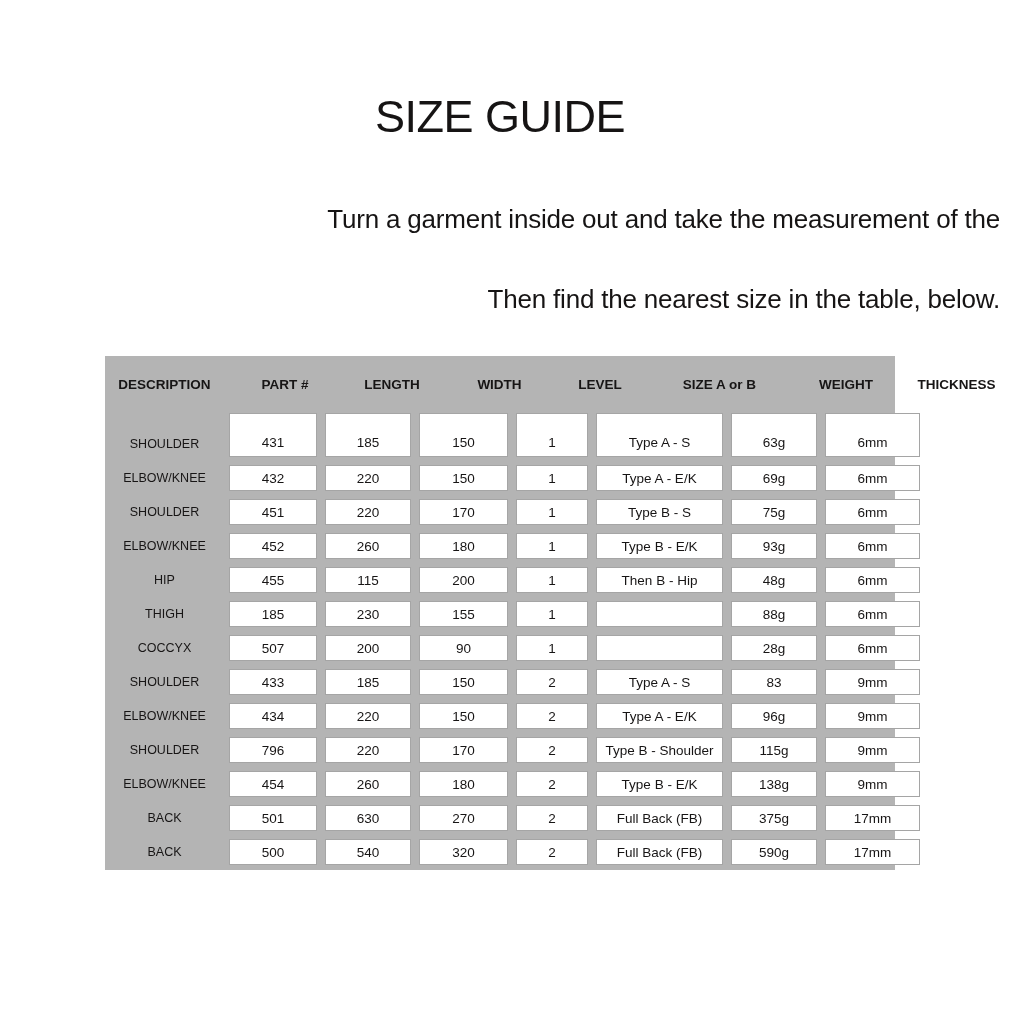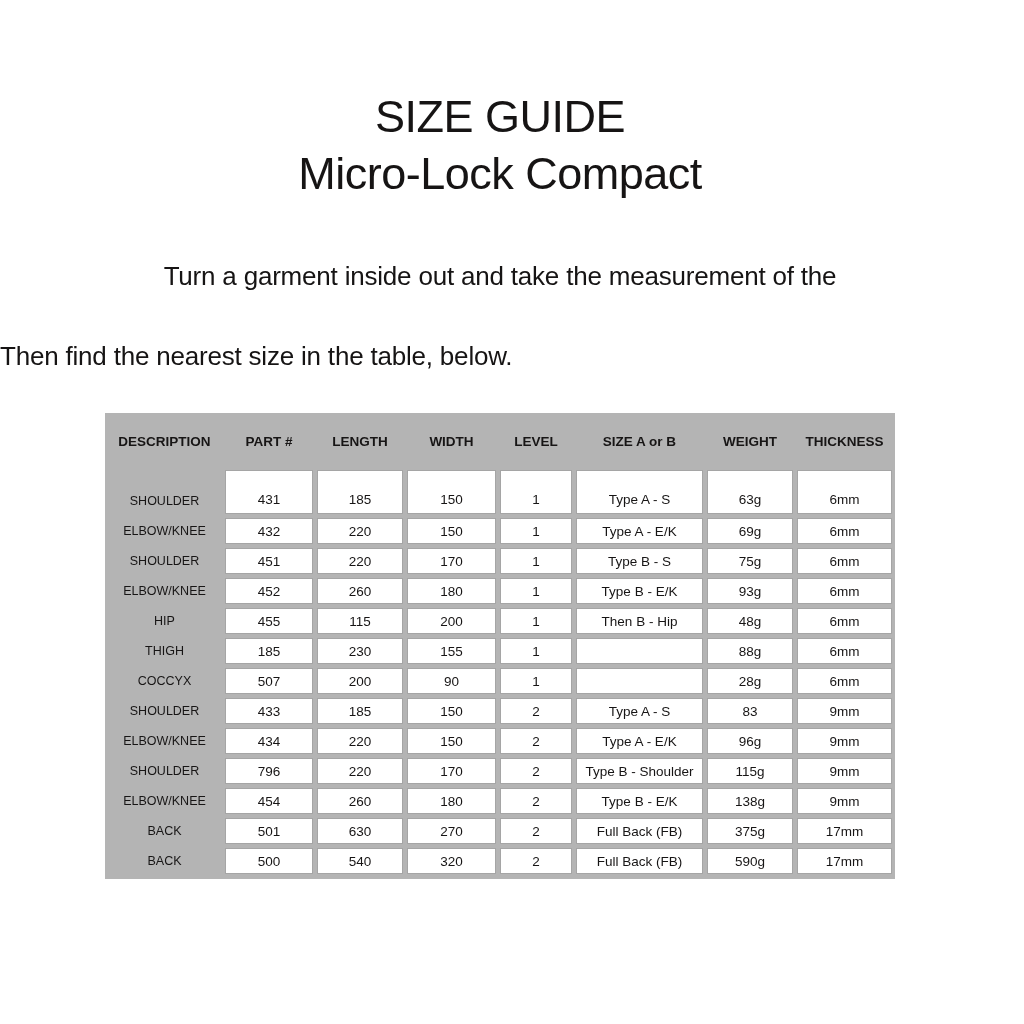--- a/index.html
+++ b/index.html
@@ -16,63 +16,64 @@
     padding-top: 88px;
     text-align: center;
     font-size: 45px;
     line-height: 57px;
     letter-spacing: -0.5px;
     color: #161414;
   }
 
   .instructions {
     margin-top: 53px;
-    text-align: center;
+    text-align: right;
     font-size: 26px;
     line-height: 42px;
     letter-spacing: -0.2px;
     color: #161414;
   }
   .instructions-second {
     margin-top: 38px;
-    text-align: left;
+    text-align: right;
     font-size: 26px;
     line-height: 42px;
     letter-spacing: -0.2px;
     color: #161414;
   }
 
   .size-table {
     width: 790px;
     margin: 36px auto 0 auto;
     background: #b4b4b4;
     box-sizing: border-box;
   }
   .t-header {
     display: grid;
     grid-template-columns: 113px 88px 86px 89px 72px 127px 86px 95px;
-    column-gap: 4px;
+    column-gap: 20px;
     padding: 0 3px;
     height: 57px;
     align-items: center;
   }
   .t-header .h {
     text-align: center;
     font-weight: bold;
     font-size: 13.5px;
     letter-spacing: 0px;
     color: #171515;
   }
   .t-body {
     display: grid;
     grid-template-columns: 113px 88px 86px 89px 72px 127px 86px 95px;
     grid-template-rows: 44px repeat(12, 26px);
     column-gap: 4px;
     row-gap: 4px;
     padding: 0 3px 5px 3px;
+    gap: 8px;
   }
   .cell {
     background: #ffffff;
     border: 1px solid #a5a5a5;
     box-sizing: border-box;
     display: flex;
     align-items: center;
     justify-content: center;
     font-size: 13.5px;
     color: #171515;
@@ -89,21 +90,20 @@
     padding-bottom: 6px;
   }
 </style>
 </head>
 <body>
 
 <div class="page">
 
   <div class="title-block">
     <div>SIZE GUIDE</div>
-    <div>Micro-Lock Compact</div>
   </div>
 
   <div class="instructions">
     <div>Turn a garment inside out and take the measurement of the</div>
   </div>
 
   <div class="instructions-second">
     <div>Then find the nearest size in the table, below.</div>
   </div>
 

